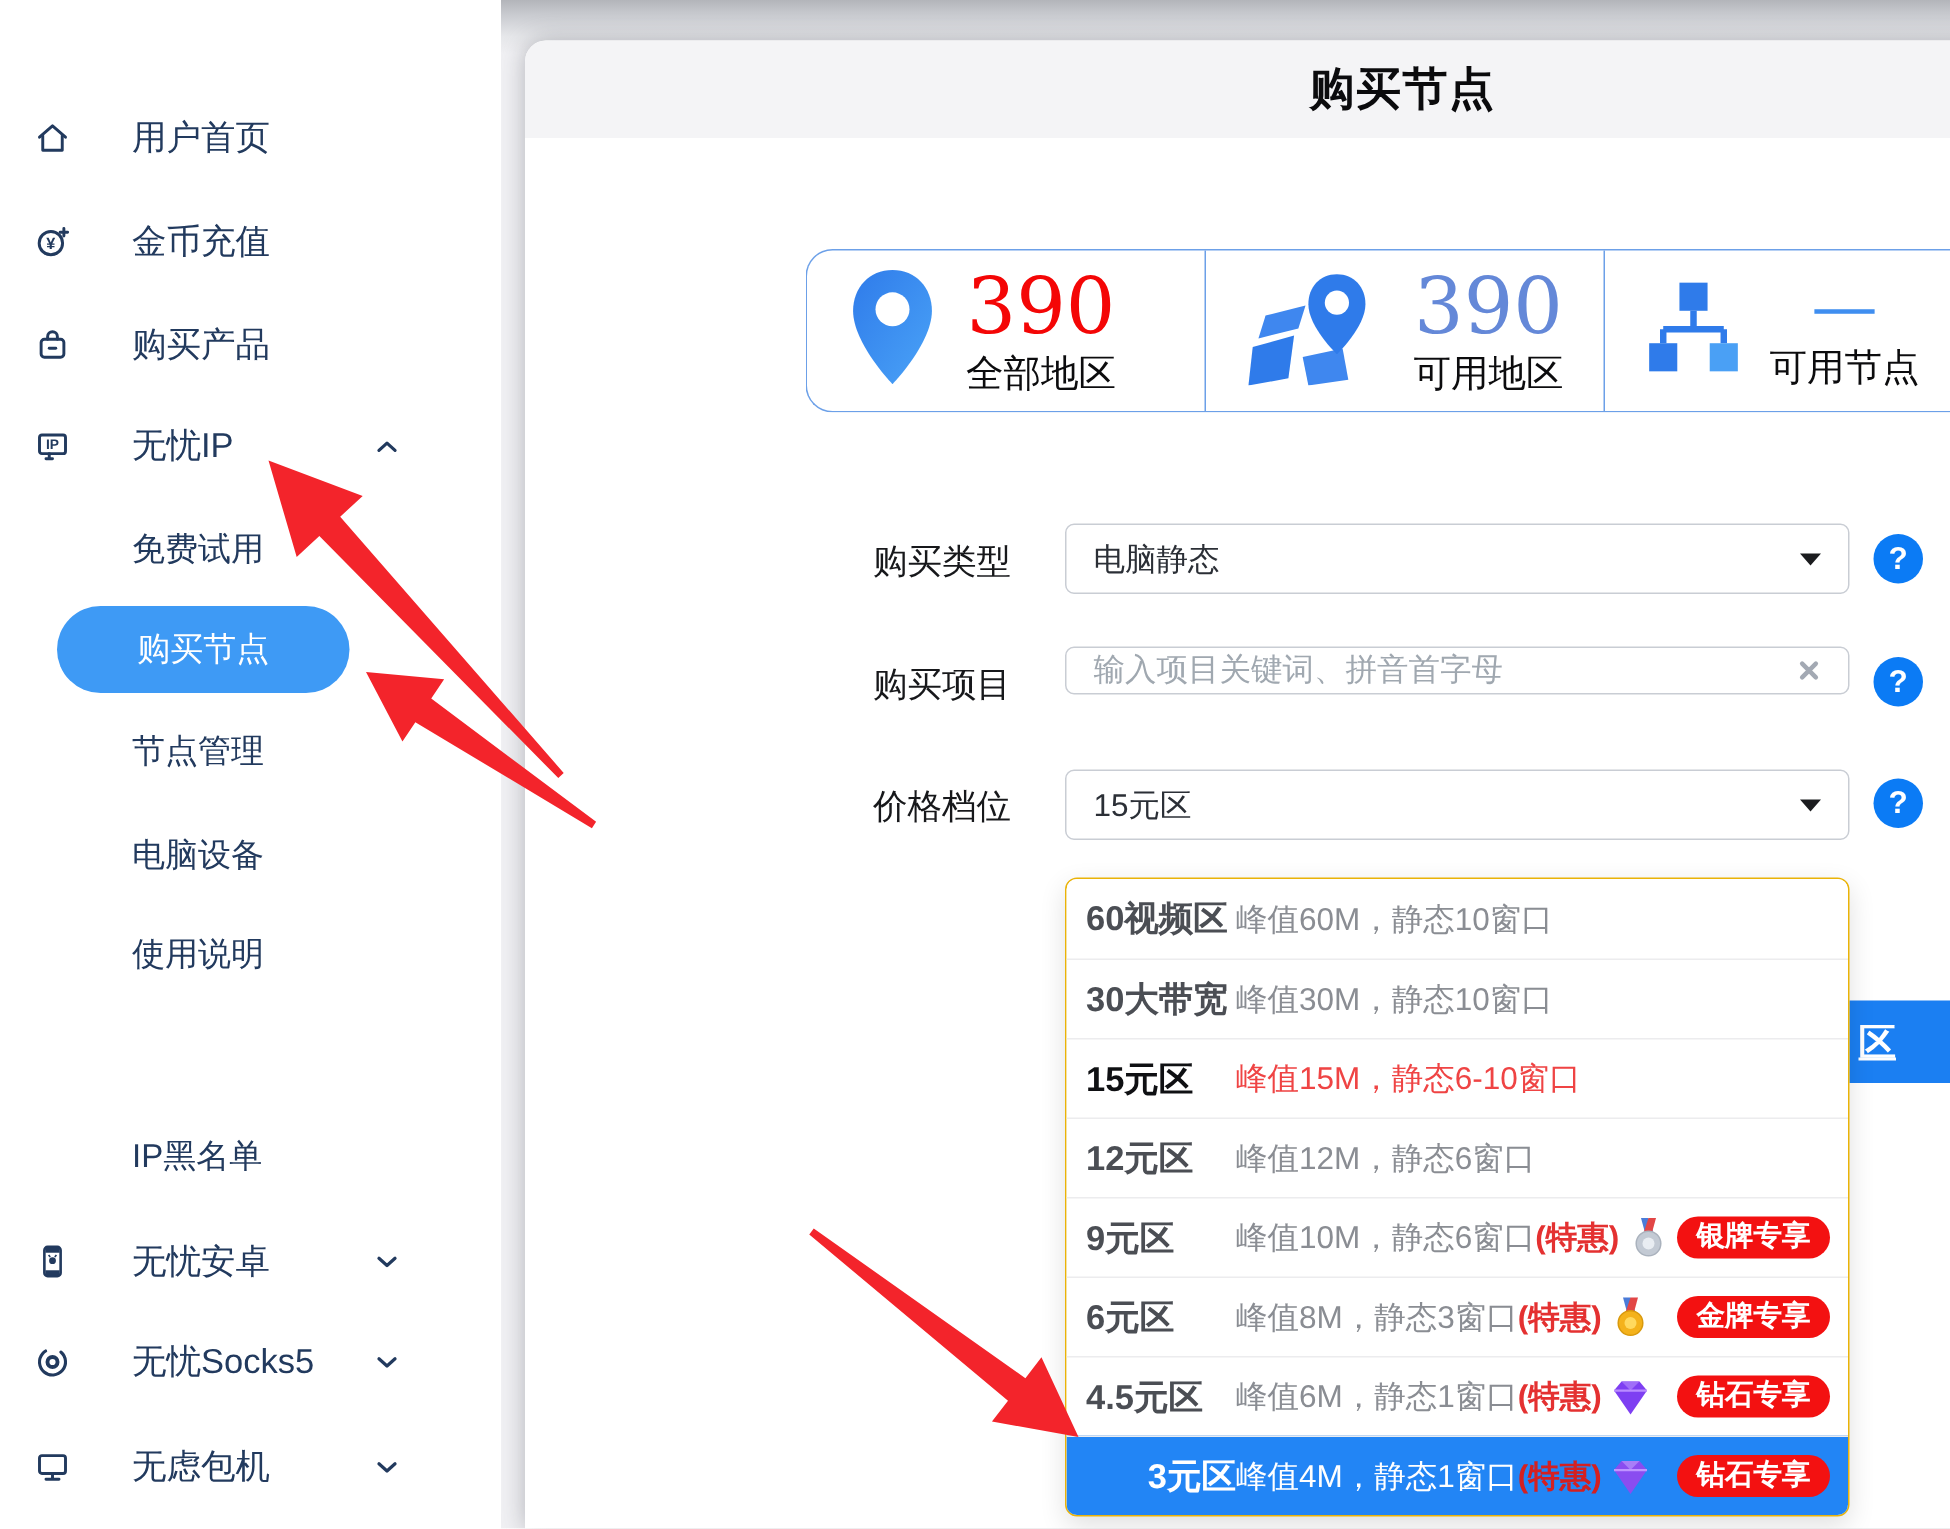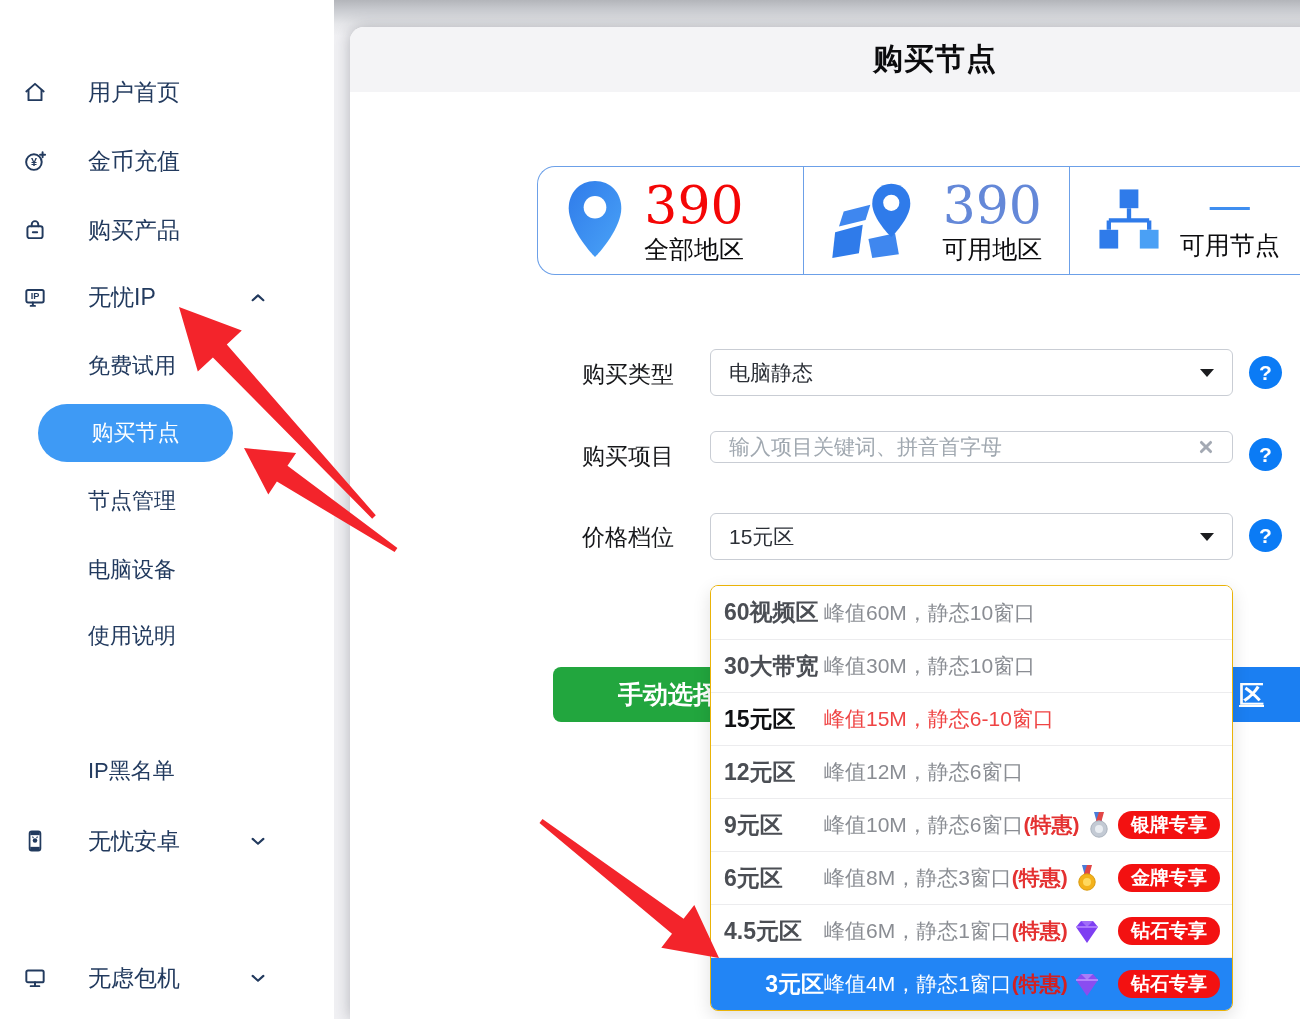--- a/index.html
+++ b/index.html
@@ -186,21 +186,20 @@
 
   <div class="selbox sel3">
     <span class="val">15元区</span>
     <span class="caret"></span>
   </div>
 
   <div class="help hp1">?</div>
   <div class="help hp2">?</div>
   <div class="help hp3">?</div>
 
-  <div class="btn-green">手动选择</div>
   <div class="btn-blue">
     <span class="t">区</span>
   </div>
 
   <div class="dpanel">
     <div class="drow">
       <span class="tier">60视频区</span>
       <span class="desc">峰值60M，静态10窗口</span>
 
     </div>
@@ -357,20 +356,34 @@
         </svg>
       </span>
       <span class="lbl">无忧安卓</span>
       <span class="chev">
         <svg width="20" height="15" viewBox="0 0 18 14" fill="none" stroke="#223a5e" stroke-width="2" stroke-linecap="round" stroke-linejoin="round">
           <polyline points="4,5 9,9.5 14,5"></polyline>
         </svg>
       </span>
     </div>
 
+    <div class="s-item si6">
+      <span class="ico">
+        <svg width="26" height="26" viewBox="0 0 24 24" fill="none" stroke="#223a5e" stroke-width="1.9" stroke-linecap="round">
+          <circle cx="12" cy="12" r="8" stroke-dasharray="40 11" transform="rotate(-50 12 12)"></circle>
+          <circle cx="12" cy="12" r="3.1" stroke-width="2.4"></circle>
+        </svg>
+      </span>
+      <span class="lbl">无忧Socks5</span>
+      <span class="chev">
+        <svg width="20" height="15" viewBox="0 0 18 14" fill="none" stroke="#223a5e" stroke-width="2" stroke-linecap="round" stroke-linejoin="round">
+          <polyline points="4,5 9,9.5 14,5"></polyline>
+        </svg>
+      </span>
+    </div>
 
     <div class="s-item si7">
       <span class="ico">
         <svg width="26" height="26" viewBox="0 0 24 24" fill="none" stroke="#223a5e" stroke-width="1.8" stroke-linecap="round" stroke-linejoin="round">
           <rect x="4" y="5" width="16" height="11" rx="1.5"></rect>
           <path d="M12 16 v3 M8 19.5 h8"></path>
         </svg>
       </span>
       <span class="lbl">无虑包机</span>
       <span class="chev">

